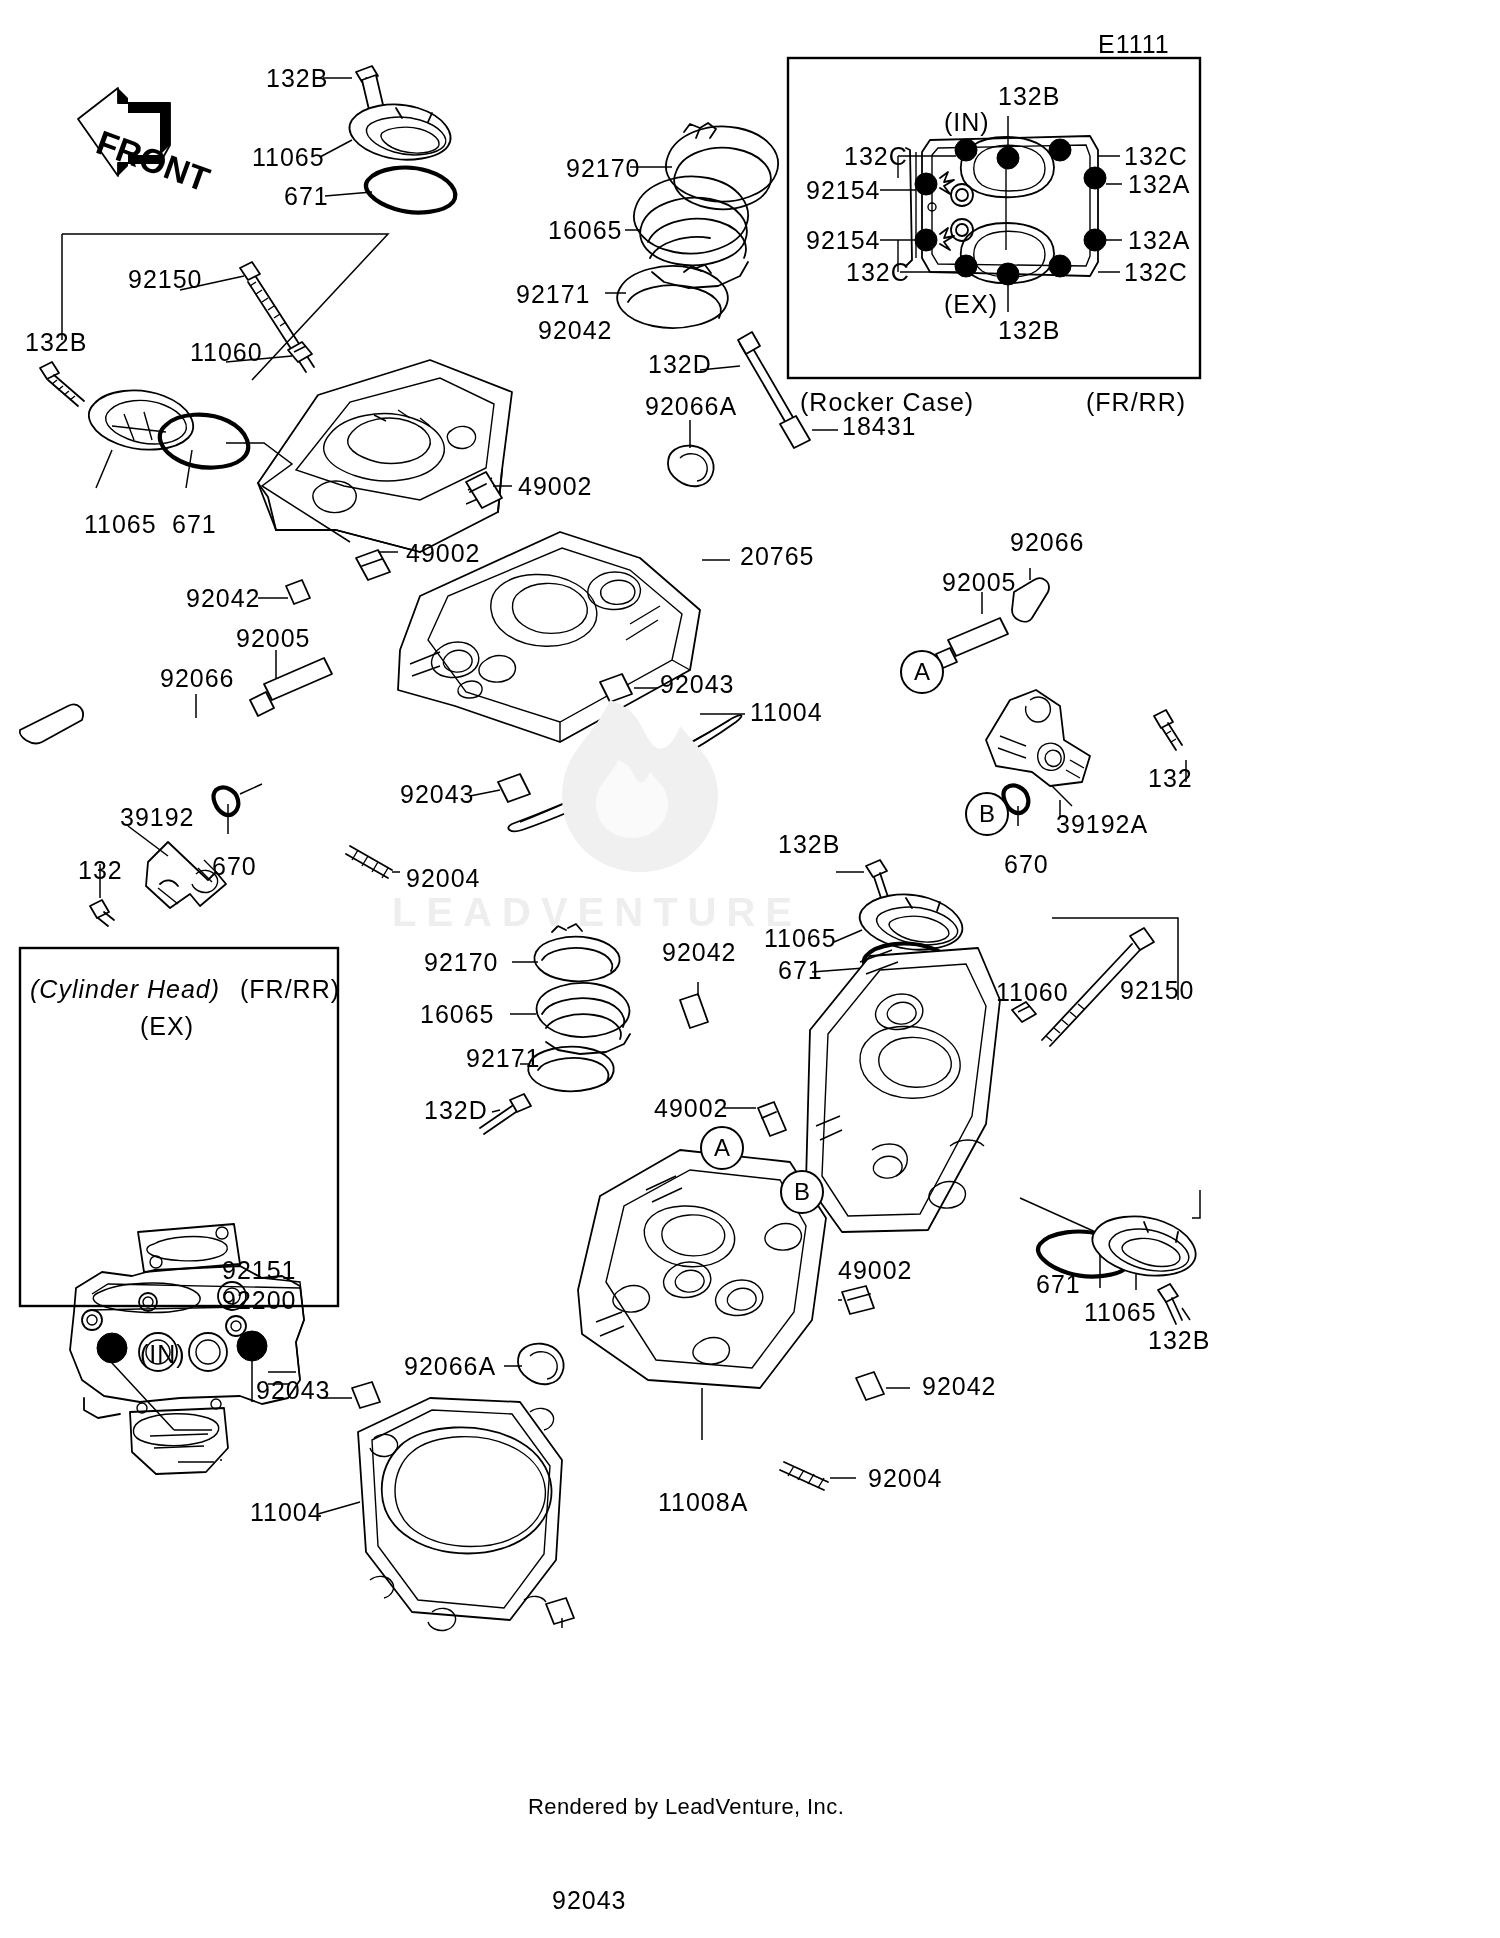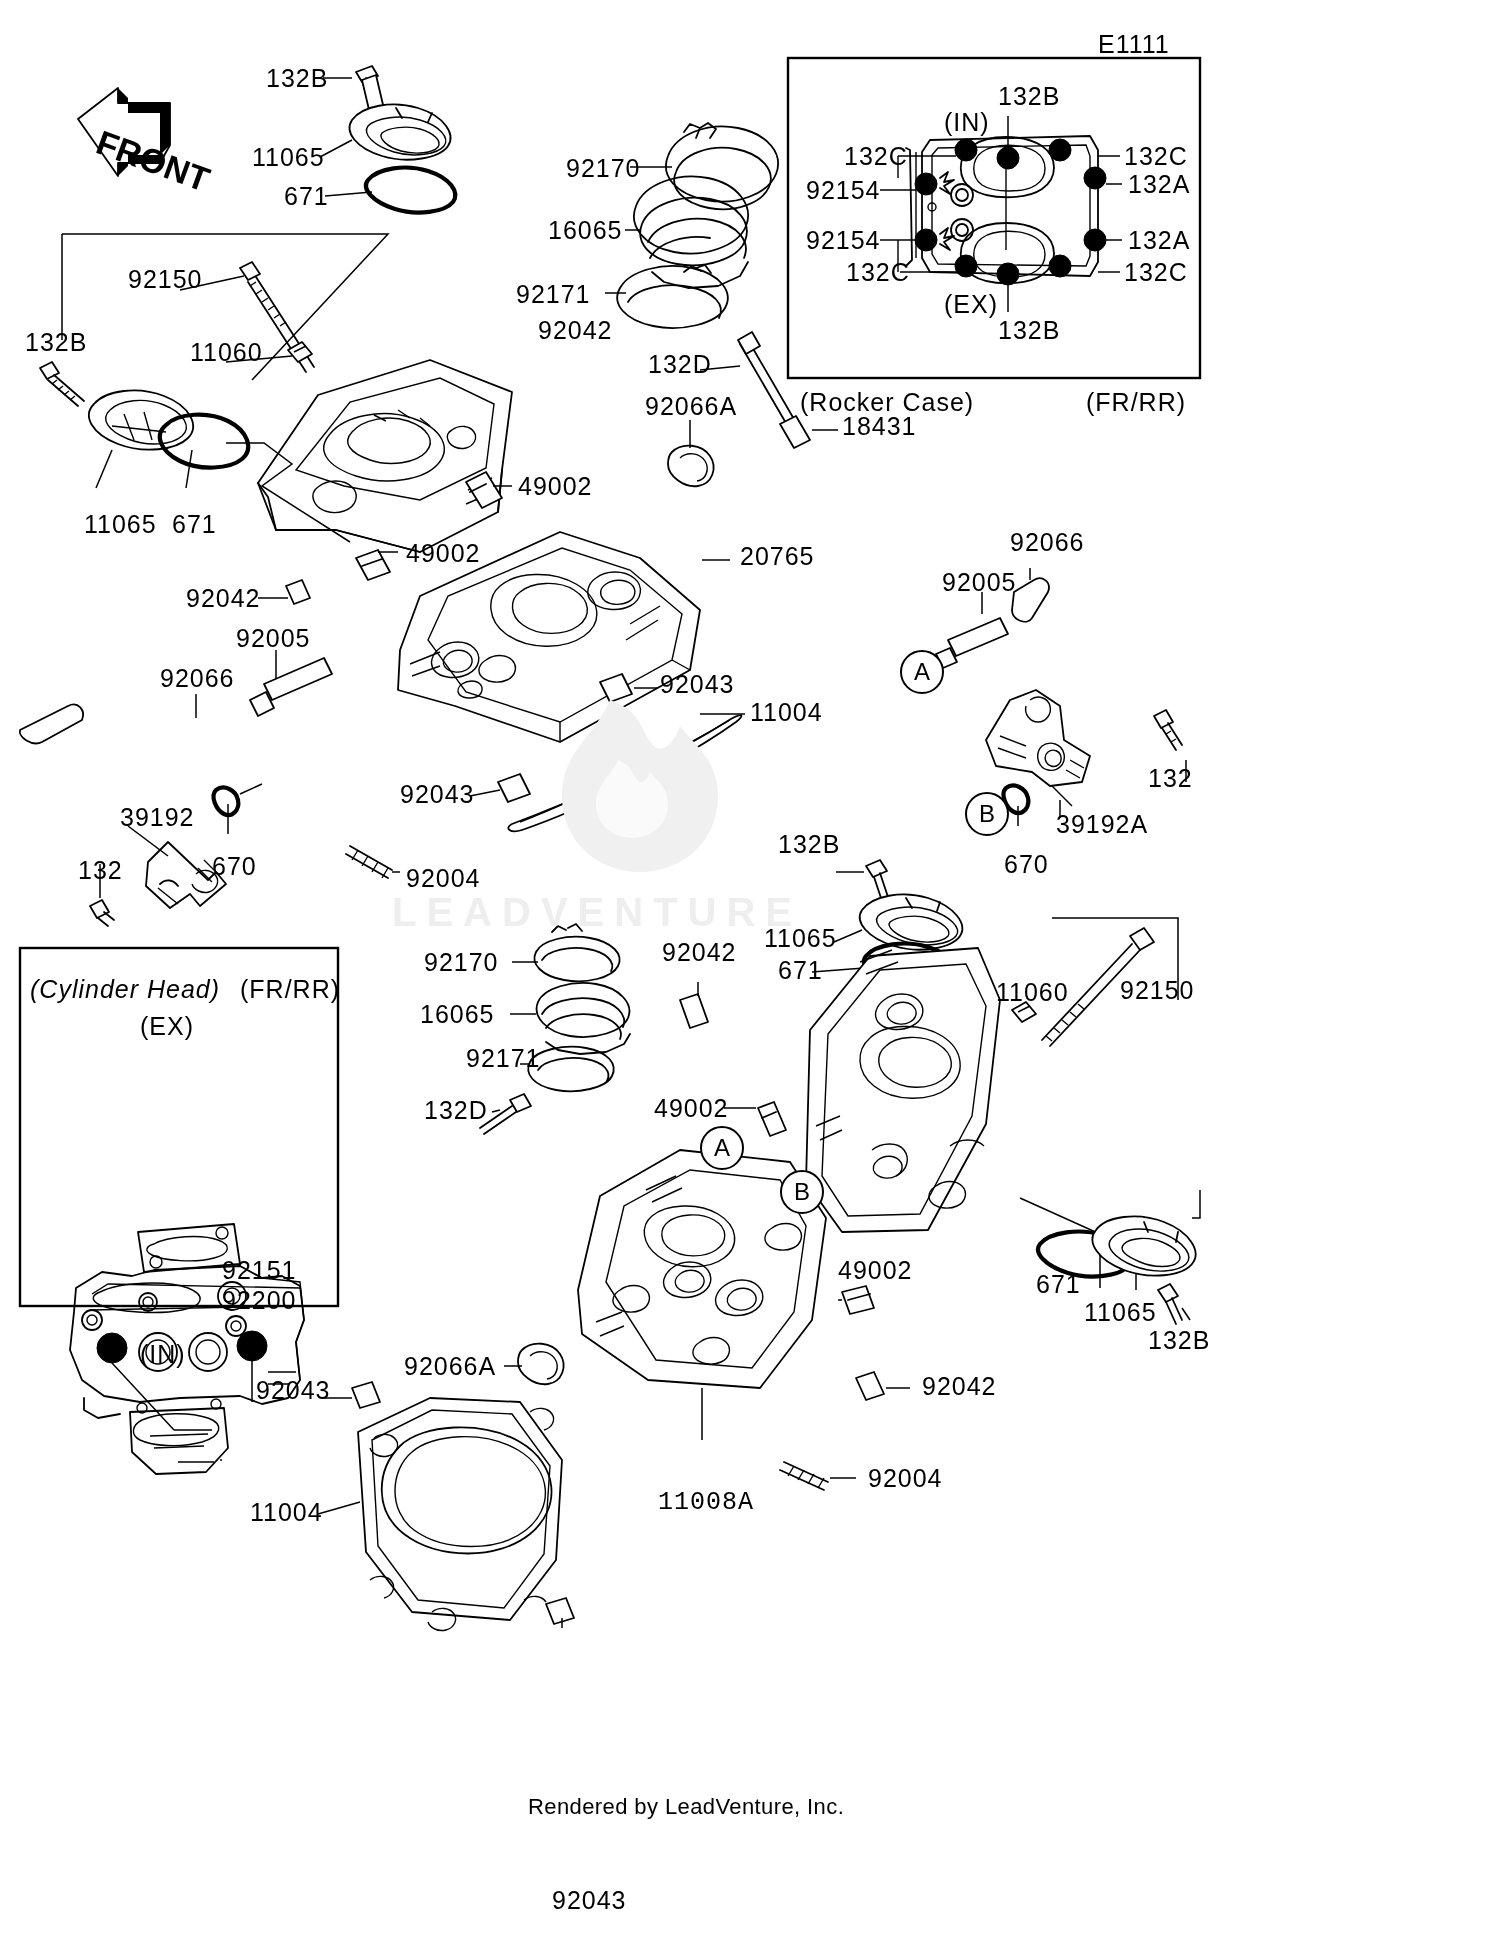--- a/index.html
+++ b/index.html
@@ -593,21 +593,21 @@
   <div class="lbl" style="left:466px;top:1046px;">92171</div>
   <div class="lbl" style="left:662px;top:940px;">92042</div>
   <div class="lbl" style="left:424px;top:1098px;">132D</div>
   <div class="lbl" style="left:654px;top:1096px;">49002</div>
   <div class="circ" style="left:700px;top:1126px;">A</div>
   <div class="circ" style="left:780px;top:1170px;">B</div>
   <div class="lbl" style="left:838px;top:1258px;">49002</div>
   <div class="lbl" style="left:404px;top:1354px;">92066A</div>
   <div class="lbl" style="left:922px;top:1374px;">92042</div>
   <div class="lbl" style="left:868px;top:1466px;">92004</div>
-  <div class="lbl" style="left:658px;top:1490px;font-family:Liberation Mono, monospace;">11008A</div>
+  <div class="lbl" style="left:658px;top:1490px;">11008A</div>
 
   <div class="lbl" style="left:256px;top:1378px;">92043</div>
   <div class="lbl" style="left:250px;top:1500px;">11004</div>
   <div class="lbl" style="left:552px;top:1888px;">92043</div>
 
   <div class="lbl" style="left:1036px;top:1272px;">671</div>
   <div class="lbl" style="left:1084px;top:1300px;">11065</div>
   <div class="lbl" style="left:1148px;top:1328px;">132B</div>
 
 </div>

